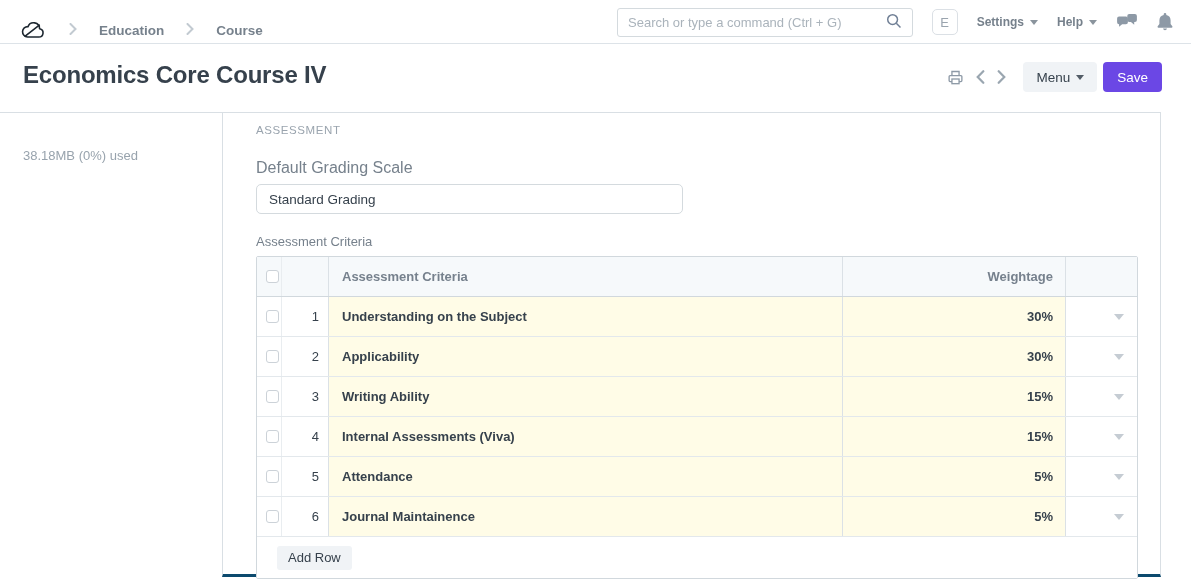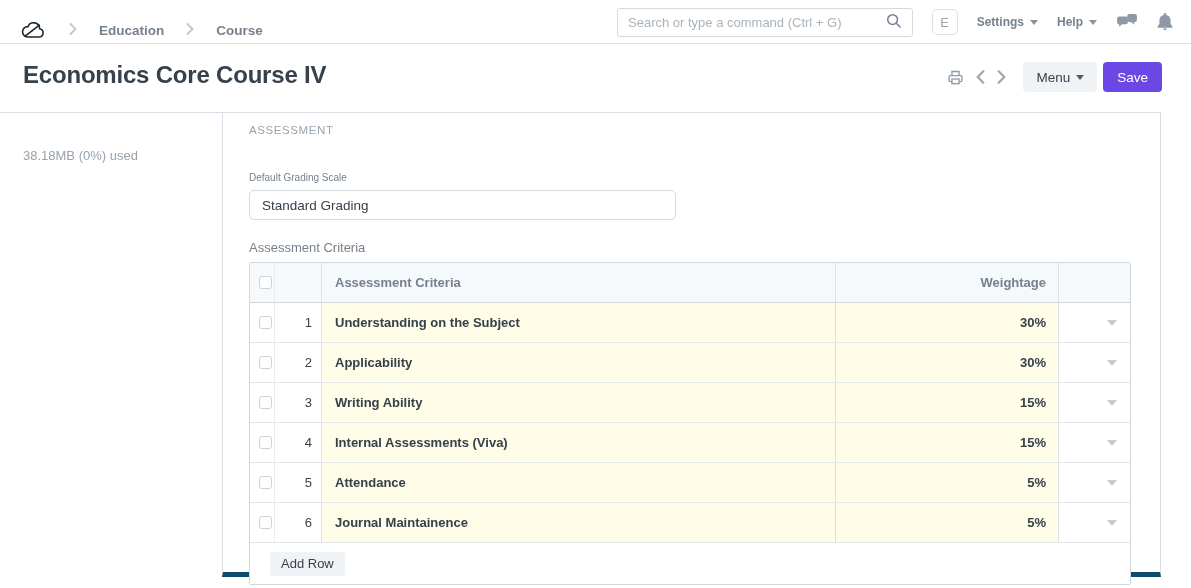--- a/index.html
+++ b/index.html
@@ -27,23 +27,23 @@
   .btn { height:30px; border:0; border-radius:4px; font-size:13.5px; font-family:"Liberation Sans",sans-serif; display:flex; align-items:center; cursor:pointer; }
   .btn-default { background:#f0f3f6; color:#36414c; padding:0 13px; margin-left:15px; }
   .btn-primary { background:#6b47e5; color:#fff; padding:11px 14px; font-weight:500; margin-left:6px; }
   .mr9 { margin-right:9px; } .mr8 { margin-right:8px; }
 
   
   .layout-sidebar { position:absolute; left:0; top:113px; width:222px; height:475px; padding:12px 24px 0 23px; font-size:13px; color:#98a3ad; line-height:1.35; }
   .sidebar-created b { color:#76818c; font-weight:700; }
   .sidebar-usage { margin-top:22px; }
 
-  .layout-main { position:absolute; left:222px; top:113px; width:939px; height:464px; background:#fff; border-left:1px solid #d9dfe4; border-right:1px solid #d9dfe4; border-bottom:5px solid #0c4a6e; }
+  .layout-main { position:absolute; left:222px; top:113px; width:939px; height:464px; background:#fff; border-left:1px solid #d9dfe4; border-right:1px solid #d9dfe4; border-bottom:3px solid #0c4a6e;padding-left:7px; }
   .section-label { margin:11px 0 0 26px; font-size:11.5px; font-weight:500; letter-spacing:.6px; color:#9aa4ae; }
-  .field-label { margin:36px 0 0 26px; font-size:10px; color:#76818c; }
+  .field-label { margin:23px 0 0 26px; font-size:16px; color:#76818c; }
   .table-label { margin:20px 0 0 26px; font-size:13px; color:#76818c; }
   .text-input { margin:7px 0 0 26px; width:427px; height:30px; border:1px solid #d4dade; border-radius:5px; padding:0 12px; font-size:13.5px; color:#36414c; font-family:"Liberation Sans",sans-serif; outline:none; display:block; }
 
   
   .grid { margin:7px 0 0 26px; width:882px; border:1px solid #d1d8dd; border-radius:2px; background:#fff; }
   .g-row { display:flex; height:40px; border-bottom:1px solid #e3e8ec; }
   .g-row.header { background:#f6f9fb; border-bottom:1px solid #d1d8dd; }
   .c-check { width:25px; display:flex; align-items:center; border-right:1px solid #e9edf0; background:#fff; }
   .c-idx   { width:47px; display:flex; align-items:center; justify-content:flex-end; padding-right:9px; border-right:1px solid #dbe1e6; font-size:13px; color:#36414c; background:#fff; }
   .c-crit  { width:514px; display:flex; align-items:center; padding-left:13px; border-right:1px solid #dbe1e6; font-size:13px; font-weight:700; color:#36414c; }

